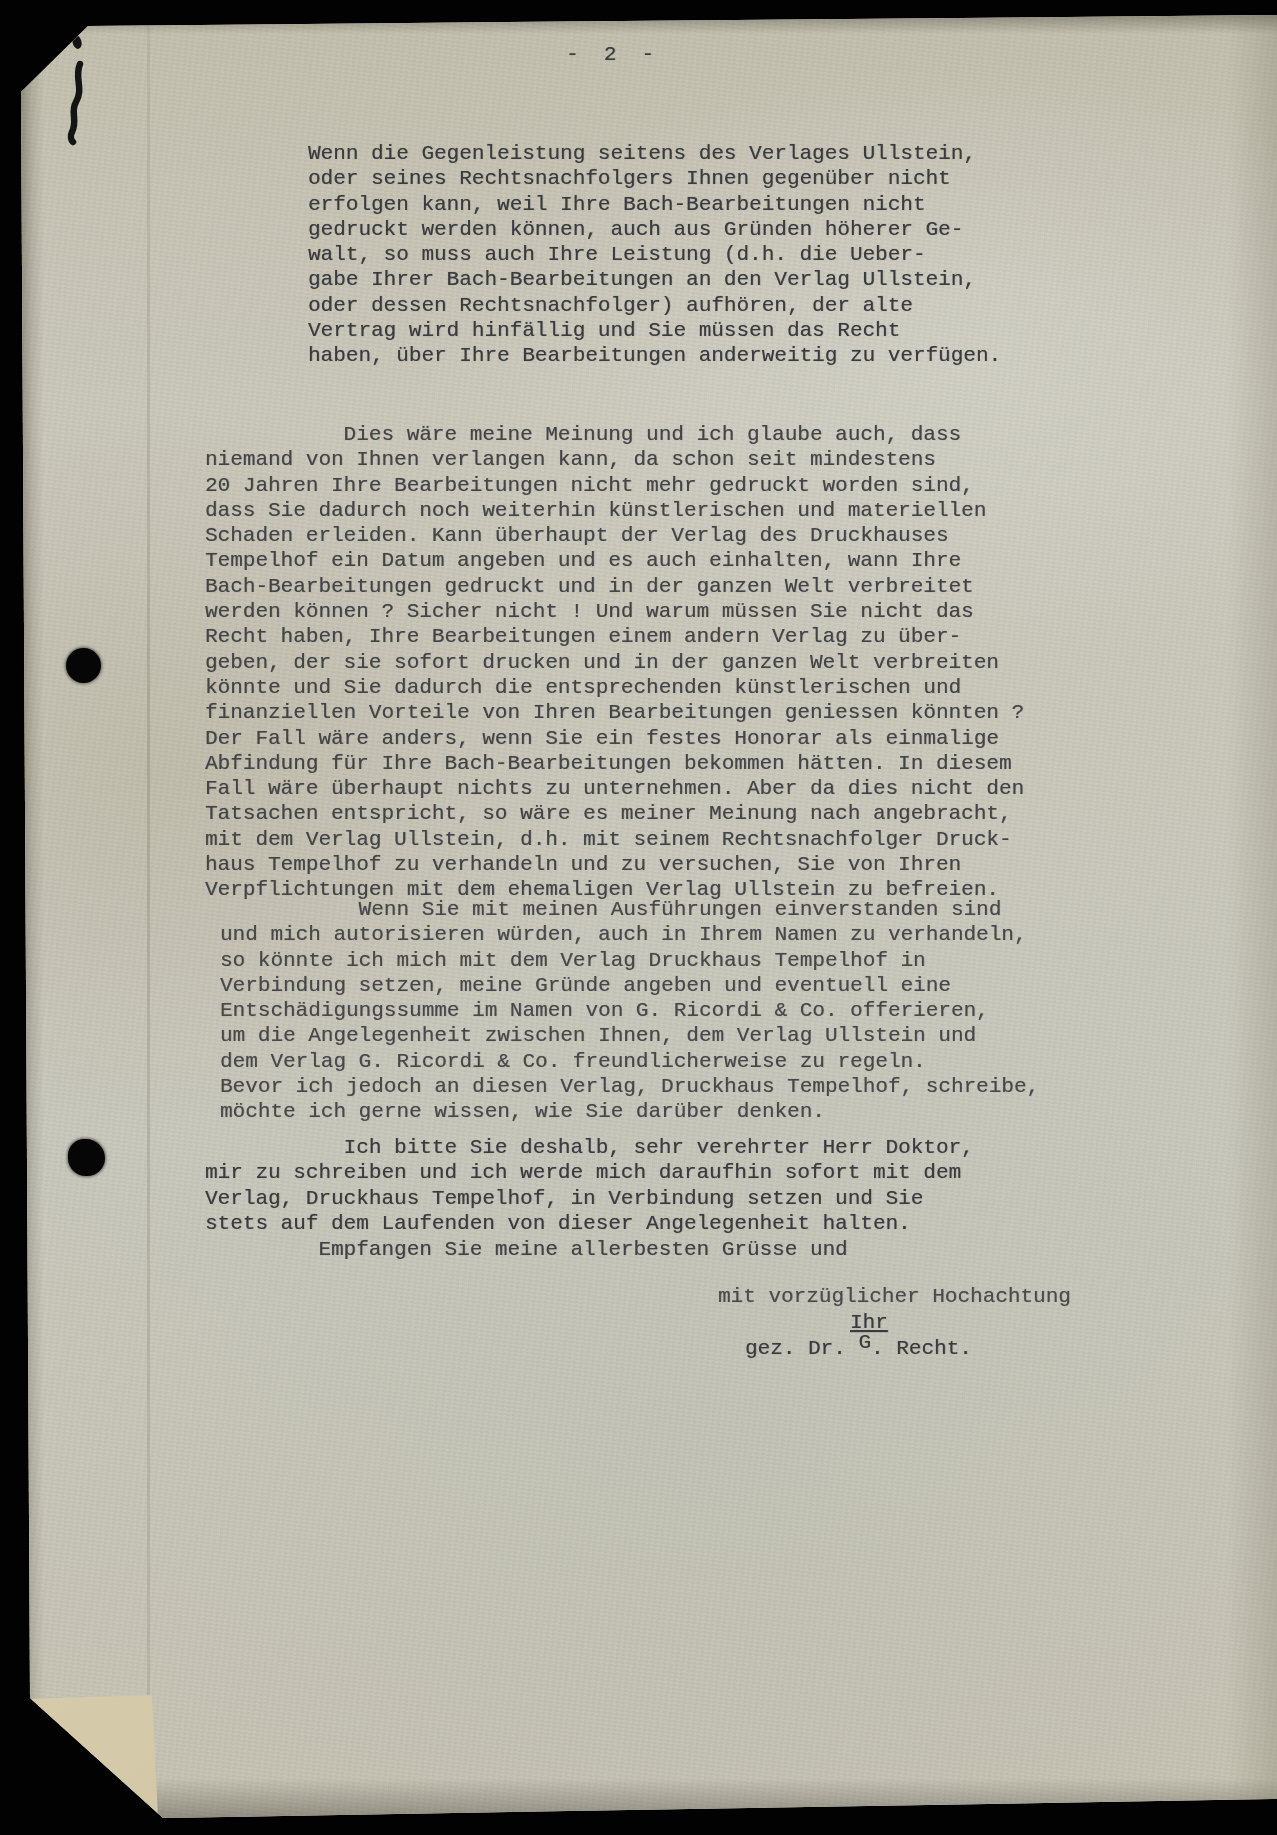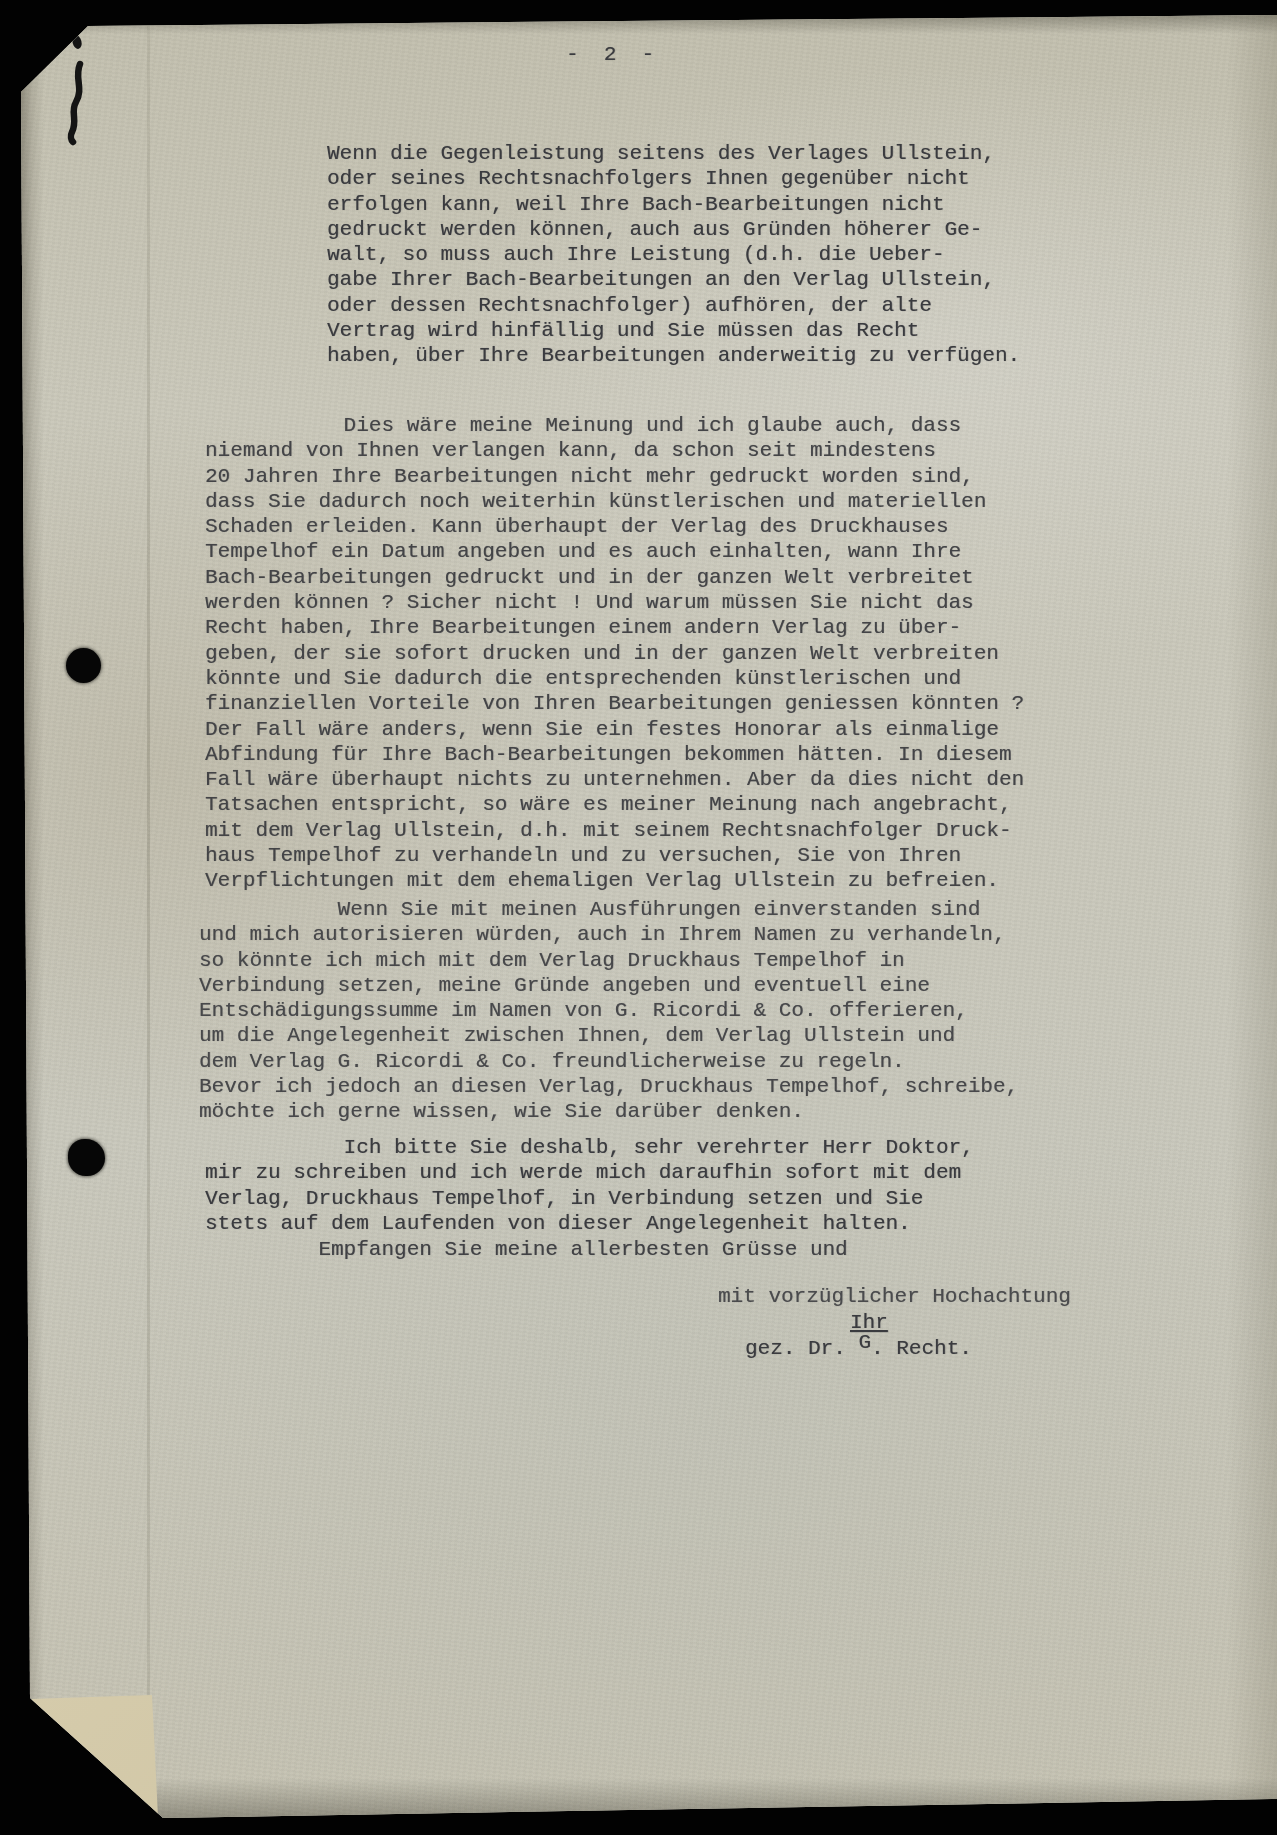--- a/index.html
+++ b/index.html
@@ -31,23 +31,23 @@
     clip-path:polygon(31px 1699px,152px 1695px,158px 1817px,119px 1806px);
     background:linear-gradient(135deg,#ddd3b4 0%,#d5cbab 55%,#c8bd9c 100%);}
   
   .hole{position:absolute;border-radius:50%;background:#060606;box-shadow:0 0 3px 1px rgba(10,10,5,0.55);}
   #hole-top{left:66px;top:648px;width:35px;height:35px;}
   #hole-bottom{left:68px;top:1139px;width:37px;height:37px;border-radius:46% 54% 50% 50%;}
   
   .tw{position:absolute;white-space:pre;font-size:21px;line-height:25.3px;color:#3a3b3f;
       text-shadow:0.4px 0.3px 0.7px rgba(52,53,58,0.55);letter-spacing:0;}
   #page-number{left:566px;top:42px;}
-  #block-1{left:327px;top:141px;}
-  #block-2{left:205px;top:413px;opacity:0.93;}
-  #block-3{left:199px;top:897px;opacity:0.9;}
+  #block-1{left:308px;top:141px;}
+  #block-2{left:205px;top:422px;opacity:0.93;}
+  #block-3{left:220px;top:897px;opacity:0.9;}
   #block-4{left:205px;top:1135px;}
   #block-5{left:205px;top:1237px;opacity:0.95;}
   #closing-salutation{left:718px;top:1284px;opacity:0.88;text-align:center;}
   #closing-ihr{left:850px;top:1310px;text-decoration:underline;}
   #signature-line{left:745px;top:1336px;}
   #signature-line .raised{position:relative;top:-6px;}
   
   #pen-mark{position:absolute;left:56px;top:28px;}
 </style>
 </head>

